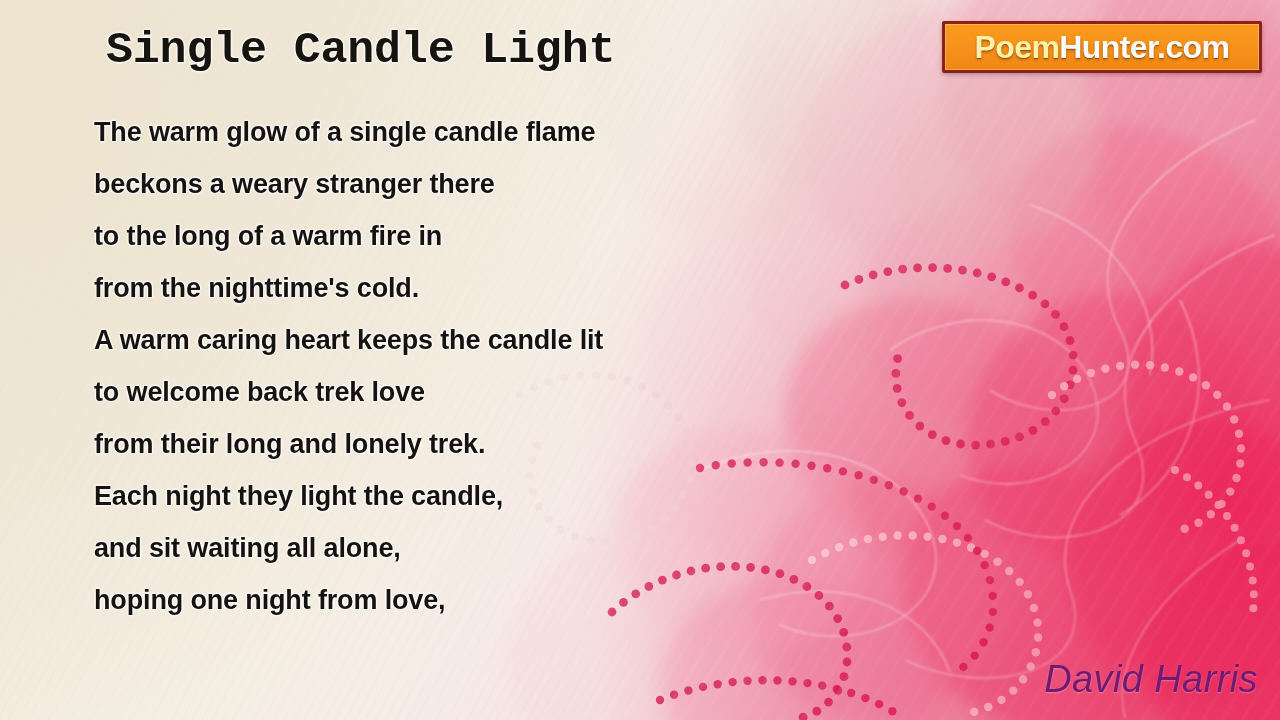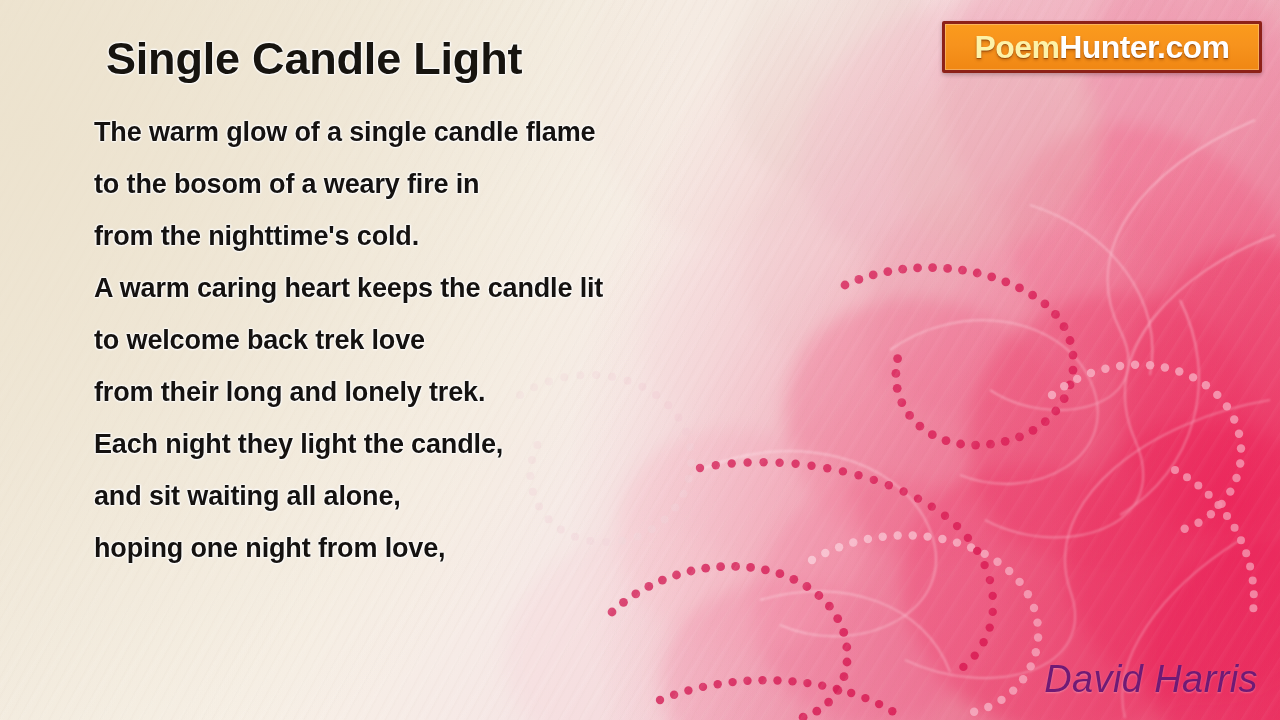--- a/index.html
+++ b/index.html
@@ -90,32 +90,33 @@
       0 1px 0 rgba(120,50,0,0.55),
       0 2px 3px rgba(110,40,0,0.40);
   }
   #logo-text .seg-poem { color: #fdf2a8; }
   #logo-text .seg-hunter { color: #ffffff; }
 
   
   #poem-title {
     position: absolute;
     left: 106px;
-    top: 36px;
+    top: 28px;
     font-size: 45px;
     font-weight: 700;
     color: #17140f;
     letter-spacing: -0.2px;
     line-height: 1;
     text-shadow:
       1px 0 2px rgba(255,255,255,0.95),
       -1px 0 2px rgba(255,255,255,0.95),
       0 1px 2px rgba(255,255,255,0.95),
       0 -1px 2px rgba(255,255,255,0.95);
     white-space: nowrap;
+    font-family: Liberation Mono, monospace;
   }
   #poem-body {
     position: absolute;
     left: 94px;
     top: 106px;
     width: 700px;
   }
   .poem-line {
     font-size: 27px;
     font-weight: 700;
@@ -441,21 +442,22 @@
   <div id="logo-badge">
     <span id="logo-text">
       <span class="seg-poem">Poem</span><span class="seg-hunter">Hunter.com</span>
     </span>
   </div>
 
   <div id="poem-title">Single Candle Light</div>
 
   <div id="poem-body">
       <div class="poem-line">The warm glow of a single candle flame</div>
-      <div class="poem-line">to the bosom of a weary fire in</div>
+      <div class="poem-line">beckons a weary stranger there</div>
+      <div class="poem-line">to the long of a warm fire in</div>
       <div class="poem-line">from the nighttime's cold.</div>
       <div class="poem-line">A warm caring heart keeps the candle lit</div>
       <div class="poem-line">to welcome back trek love</div>
       <div class="poem-line">from their long and lonely trek.</div>
       <div class="poem-line">Each night they light the candle,</div>
       <div class="poem-line">and sit waiting all alone,</div>
       <div class="poem-line">hoping one night from love,</div>
     </div>
 
   <div id="author-signature">David Harris</div>

